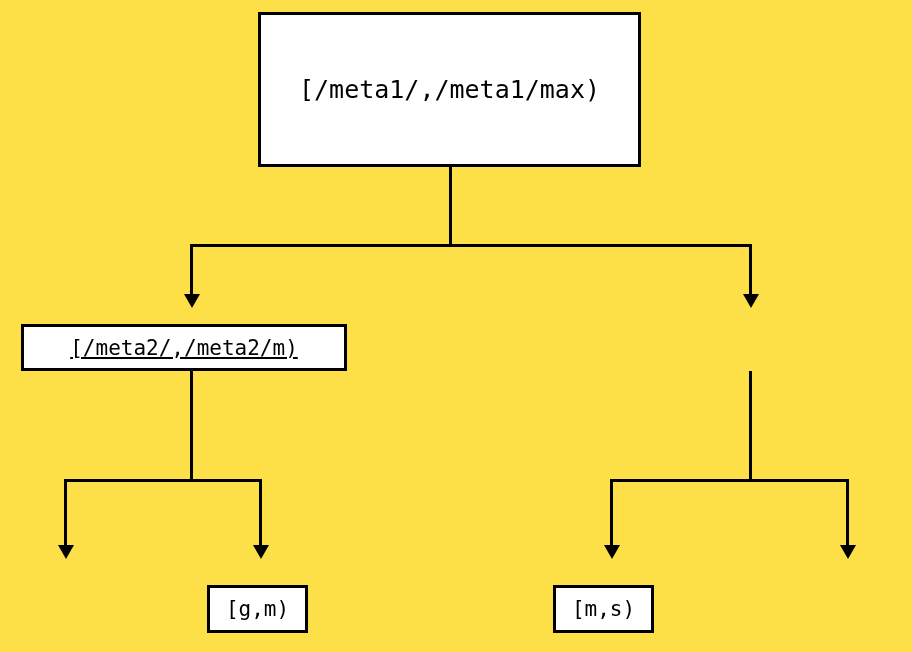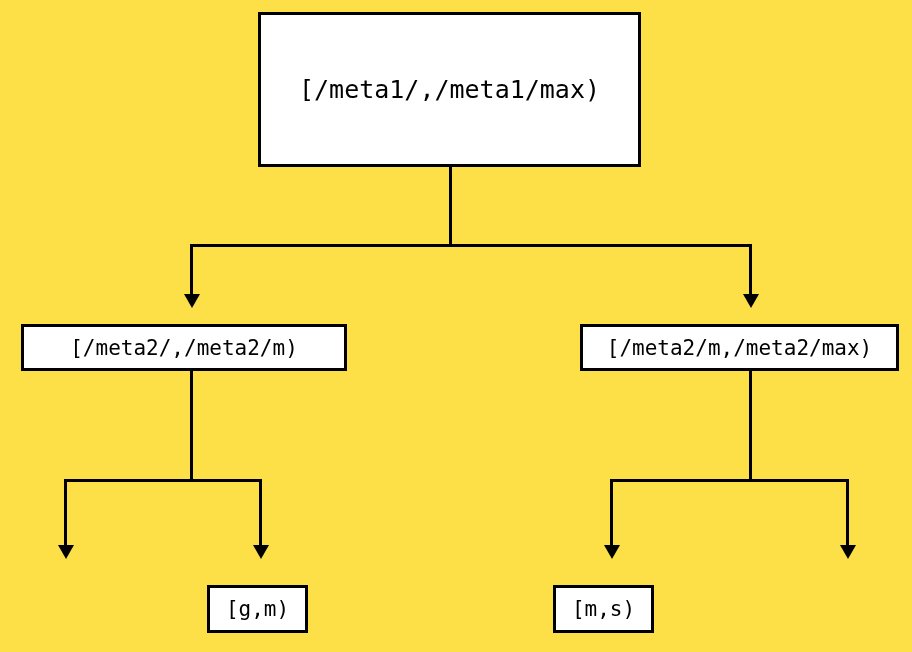--- a/index.html
+++ b/index.html
@@ -35,20 +35,21 @@
     left: 258px;
     top: 12px;
     width: 383px;
     height: 155px;
     font-size: 25px;
   }
   .node-mid {
     top: 324px;
     height: 47px;
     font-size: 21px;
+    text-decoration: underline;
   }
   .node-mid-left  { left: 21px;  width: 326px; }
   .node-mid-right { left: 580px; width: 319px; }
   .node-leaf {
     top: 585px;
     height: 48px;
     font-size: 21px;
   }
   .leaf-ag   { left: 7px;   width: 101px; }
   .leaf-gm   { left: 207px; width: 101px; }
@@ -108,23 +109,20 @@
   <div class="arrowhead" style="left:840px; top:545px;"></div>
 
   <div class="node node-root">
     <span>[/meta1/,/meta1/max)</span>
   </div>
 
   <div class="node node-mid node-mid-left">
     <span>[/meta2/,/meta2/m)</span>
   </div>
 
-  <div class="node node-mid node-mid-right">
-    <span>[/meta2/m,/meta2/max)</span>
-  </div>
 
 
   <div class="node node-leaf leaf-ms">
     <span>[m,s)</span>
   </div>
 
   <div class="node node-leaf leaf-gm">
     <span>[g,m)</span>
   </div>
 

